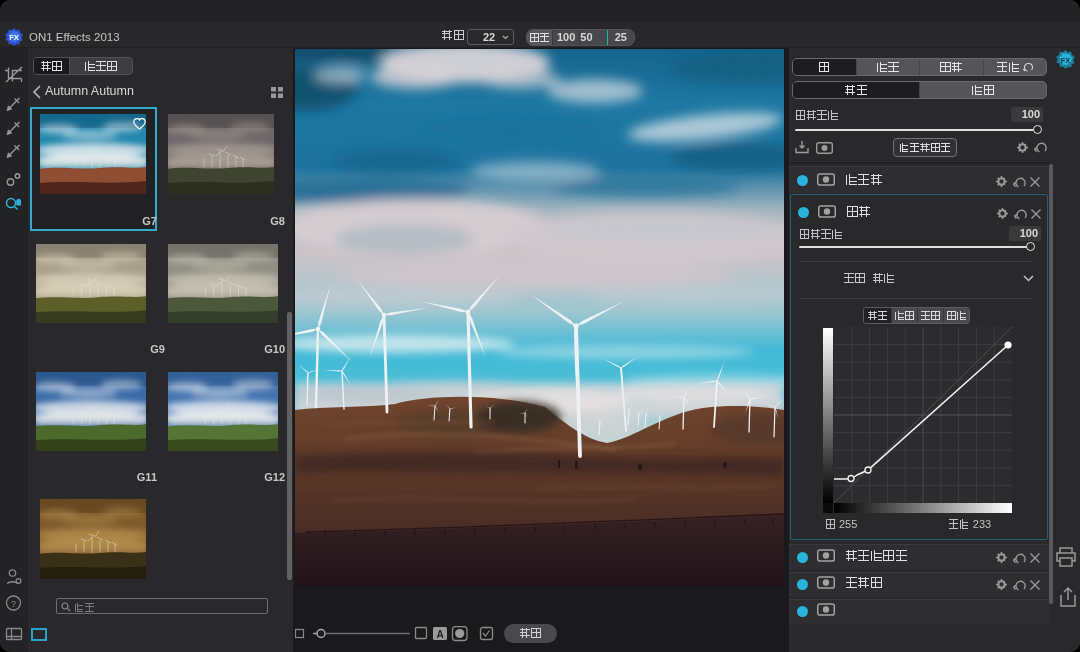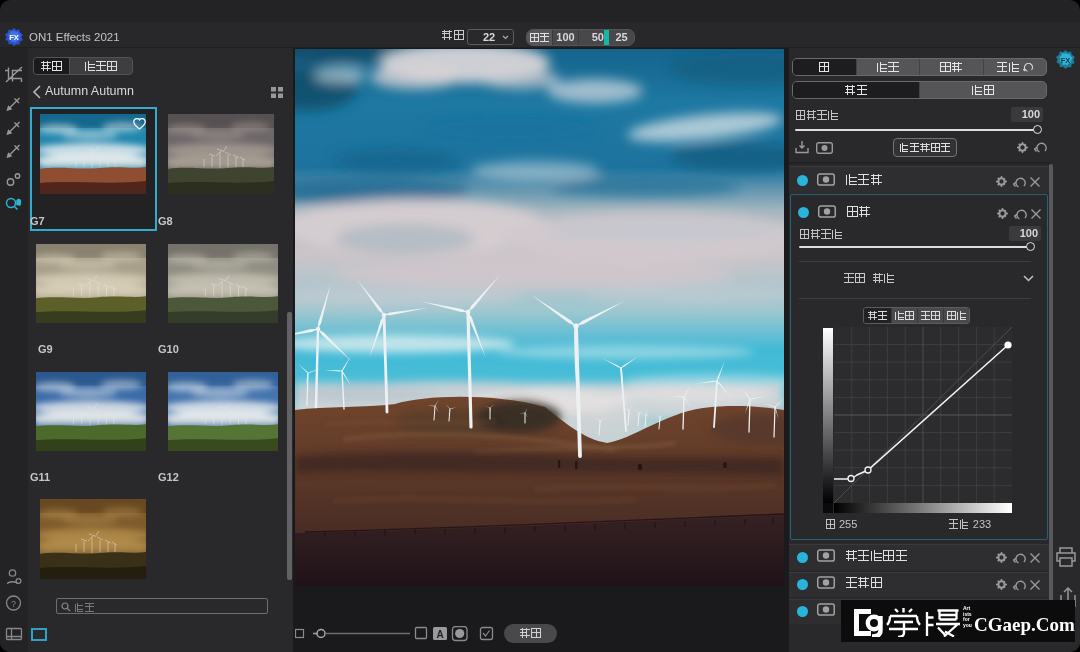--- a/index.html
+++ b/index.html
@@ -41,48 +41,48 @@
 #canv{position:absolute;left:293px;top:48px;width:496px;height:604px;background:#1a1a1c}
 
 #rpan{position:absolute;left:789px;top:48px;width:291px;height:604px;background:#29292b}
 .seg{position:absolute;display:flex;border:1px solid #6a6a6c;border-radius:5px;overflow:hidden;background:#555557}
 .seg>div{flex:1;text-align:center;color:#e6e6e8;font-size:11.5px;border-left:1px solid #434345}
 .seg>div:first-child{border-left:none}
 .seg>div.on{background:#1d1d1f}
 .lbl{color:#c6c6c8;font-size:11px}
 .track{position:absolute;height:2px;background:#dededf;border-radius:1px}
 .knob{position:absolute;width:9px;height:9px;border:1.5px solid #e2e2e4;border-radius:50%;background:#2a2a2c}
-.glab{position:absolute;width:127px;text-align:left;font-size:11px;color:#c6c6c8;font-weight:bold}
+.glab{position:absolute;width:127px;text-align:right;font-size:11px;color:#c6c6c8;font-weight:bold}
 .frow{position:absolute;left:0;width:261px;background:#2e2e30;border-top:1px solid #3a3a3c}
 .fdot{position:absolute;width:11px;height:11px;border-radius:50%;background:#29b4dc}
 .ftxt{position:absolute;font-size:12.5px;color:#e0e0e2;font-weight:bold}
 .fico{position:absolute}
 #curveSec{position:absolute;left:1px;top:146px;width:258px;height:346px;border:1.5px solid #256179;background:#29292b;border-radius:2px}
 #wmark{position:absolute;left:52px;top:552px;width:234px;height:42px;background:#0c0c0c}
 </style></head>
 <body>
 <div id="win">
 <div id="mbar">
  <svg style="position:absolute;left:5px;top:6px" width="18" height="18" viewBox="0 0 18 18">
   <path d="M9 0l2.2 2.2 3-.8.8 3L18 6.6l-1.6 2.7 1.3 2.9-2.9 1.2-.4 3.1-3.1-.3L9 18l-2.3-2.1-3.1.3-.4-3.1-2.9-1.2 1.3-2.9L0 6.6l2.9-2.2.8-3 3 .8z" fill="#2b52c8"></path>
   <path d="M9 2.5l1.7 1.6 2.3-.6.6 2.3 2.1 1.6-1.2 2-.2 2.5-2.4.9-1.4 1.9-1.5-1-2.4.4-.9-2.2-2.2-.9.9-2.2-1.2-2 2.1-1.6.6-2.3 2.3.6z" fill="#3f74e8"></path>
   <text x="9" y="12" font-size="7.5" font-weight="bold" fill="#fff" text-anchor="middle" font-family="Liberation Sans">FX</text>
  </svg>
- <div style="position:absolute;left:29px;top:8px;font-size:11.5px;color:#c4c4c6;line-height:14px">ON1 Effects 2021</div>
+ <div style="position:absolute;left:29px;top:8px;font-size:11.5px;color:#c4c4c6;line-height:14px">ON1 Effects 2013</div>
  <div style="position:absolute;left:441px;top:7px;font-size:11.5px;color:#cbcbcd;font-weight:bold"><i class="z z4"></i><i class="z z2"></i></div>
  <div style="position:absolute;left:467px;top:7px;width:47px;height:16px;border:1px solid #5c5c5e;border-radius:3px;background:#29292b">
    <span style="position:absolute;left:15px;top:1px;font-size:11px;color:#d8d8da;font-weight:bold">22</span>
    <svg style="position:absolute;right:4px;top:5px" width="7" height="5" viewBox="0 0 7 5">
           <path d="M1 1l2.5 2.5L6 1" stroke="#aaaaac" fill="none" stroke-width="1.2"></path>
         </svg>
  </div>
  <div style="position:absolute;left:526px;top:7px;width:109px;height:17px;border-radius:7px;background:#48484a;display:flex;overflow:hidden;border:1px solid #545456">
    <div style="width:26px;background:#575759;border-right:1px solid #3a3a3c;color:#e2e2e4;font-size:11px;text-align:center;line-height:15px;font-weight:bold"><i class="z z2" style="font-size:10px"></i><i class="z z1" style="font-size:10px"></i></div>
    <div style="flex:1;border-right:1px solid #3a3a3c;color:#d8d8da;font-size:11px;text-align:center;line-height:15px;font-weight:bold">100</div>
-   <div style="flex:1;border-right:5px solid #14b8a6;color:#d8d8da;font-size:11px;text-align:right;line-height:15px;font-weight:bold">50</div>
+   <div style="flex:1;border-right:1px solid #14b8a6;color:#d8d8da;font-size:11px;text-align:left;line-height:15px;font-weight:bold">50</div>
    <div style="flex:1;color:#d8d8da;font-size:11px;text-align:center;line-height:15px;font-weight:bold">25</div>
  </div>
 </div>
 <div id="sbar">
 <svg width="28" height="604" viewBox="0 0 28 604">
  <g stroke="#98989a" fill="none" stroke-width="1.4">
   <path d="M8.5 19.5v11h13 M12.5 33.5v-11h9.5 M8.5 22.5H5 M21.5 30.5V34 M6 34L22 19"></path>
   <path d="M7.5 62l12-12 M14.5 50.5l4.5 4.5 M7.5 62l3.5-1-2.5-2.5z" fill="#98989a"></path>
   <path d="M7.5 86l12-12 M14.5 74.5l4.5 4.5 M7.5 86l3.5-1-2.5-2.5z" fill="#98989a"></path>
   <path d="M7.5 109l12-12 M14.5 97.5l4.5 4.5 M7.5 109l3.5-1-2.5-2.5z" fill="#98989a"></path>
@@ -506,34 +506,14 @@
         <g stroke="#98989a" fill="none" stroke-width="1.5">
           <path d="M5 7V2h12v5 M5 15H2V7h18v8h-3"></path>
           <rect x="5" y="12" width="12" height="8"></rect>
         </g>
       </svg>
 <svg style="position:absolute;left:269px;top:538px" width="20" height="22" viewBox="0 0 20 22">
         <g stroke="#98989a" fill="none" stroke-width="1.5">
           <path d="M10 14V2 M6 6l4-4 4 4 M3 9v11h14V9"></path>
         </g>
       </svg>
-<div id="wmark">
- <svg style="position:absolute;left:8px;top:7px" width="112" height="30" viewBox="0 0 112 30">
-  <path d="M22 4.5H7.5V26.5H22" stroke="#fff" stroke-width="5" fill="none"></path>
-  <circle cx="25" cy="16" r="6.2" stroke="#fff" stroke-width="4.4" fill="none"></circle>
-  <path d="M31.5 9V23.5Q31.5 29.5 23 29.5" stroke="#fff" stroke-width="4.4" fill="none"></path>
-  <g stroke="#fff" stroke-width="2.4" fill="none">
-   <path d="M46 2l3 3M54.5 1v4.5M63 2l-3 3"></path>
-   <path d="M41 9h27M41 9.3c0 4-1 6.5-3 8.5M68 9.3c0 4 1 6.5 3 8.5"></path>
-   <path d="M45 15h19M55 15v7"></path>
-   <path d="M40 22h29M55 22v4q0 4-6 4"></path>
-  </g>
-  <g stroke="#fff" stroke-width="2.3" fill="none">
-   <path d="M78 5v24M78 10.5h6.5M78 18h6.5"></path>
-   <path d="M88.5 3.5h21M90.5 8h17M90.5 12.5h17M90.5 3.5v9M107.5 3.5v9"></path>
-   <path d="M87 17h24M89 20.5l8 8.5M109 17l-14 12.5M96 24.5l9 5"></path>
-  </g>
- </svg>
- <div style="position:absolute;left:122px;top:6px;width:9px;height:28px;font-size:5px;color:#fff;line-height:5.5px;font-weight:bold;overflow:hidden">Art ists for you</div>
- <div style="position:absolute;left:133px;top:14px;font-family:'Liberation Serif',serif;font-size:19px;font-weight:bold;color:#fff">CGaep.Com</div>
-</div>
 </div>
 </div>
 
 </body></html>

